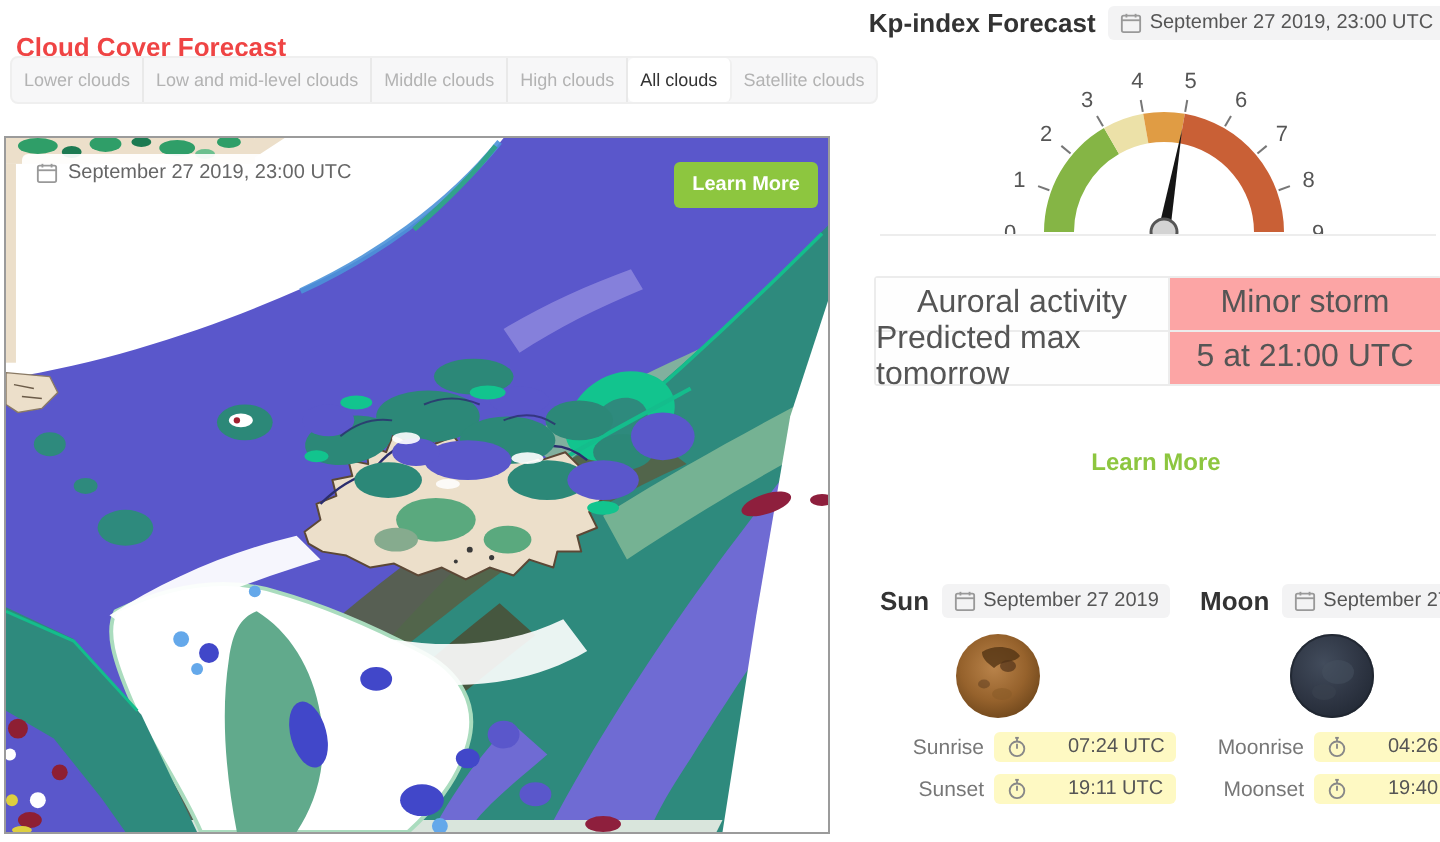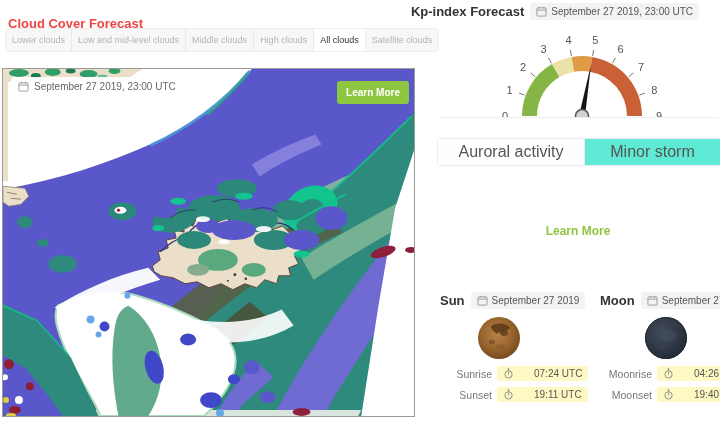--- a/index.html
+++ b/index.html
@@ -14,34 +14,34 @@
   .tab:last-child{border-right:none;}
   .tab.active{background:#fff;color:#333;font-weight:normal;border-radius:3px;border-right-color:#f0f0f0;}
   .map{position:absolute;left:2px;top:68px;width:411px;height:347px;border:1px solid #9b9b9b;background:#fff;}
   .map svg.mapart{position:absolute;left:0;top:0;width:100%;height:100%;}
   .map-label{position:absolute;left:8px;top:8px;background:rgba(255,255,255,.92);border-radius:3px;
              padding:4px 7px;font-size:10px;color:#666;display:flex;align-items:center;gap:5px;}
   .map-btn{position:absolute;right:5px;top:12px;background:#8dc63f;color:#fff;font-weight:bold;
            font-size:10px;border:none;border-radius:3px;padding:6px 9px;cursor:pointer;
            font-family:"Liberation Sans",sans-serif;}
   
-  .kp-head{position:absolute;left:437px;top:3px;width:236px;display:flex;justify-content:center;
+  .kp-head{position:absolute;left:437px;top:3px;width:283px;display:flex;justify-content:center;
            align-items:center;gap:6px;}
   .kp-title{font-size:13px;font-weight:bold;white-space:nowrap;}
   .badge{background:#f3f3f4;border-radius:3px;padding:3px 6px;font-size:10px;color:#555;
          display:inline-flex;align-items:center;gap:4px;white-space:nowrap;}
   #gauge{position:absolute;left:437px;top:26px;width:290px;height:92px;}
   .gauge-baseline{position:absolute;left:440px;top:117px;width:278px;border-top:1px solid #ededed;}
   .kp-table{position:absolute;left:437px;top:138px;width:282px;border:1px solid #ececec;border-radius:2px;
             background:#fff;}
   .trow{display:flex;height:26px;border-bottom:1px solid #ececec;}
   .trow:last-child{border-bottom:none;}
   .tcell{display:flex;align-items:center;justify-content:center;font-size:16px;color:#555;}
   .tcell.l{width:146px;background:#fefefe;border-right:1px solid #ececec;}
-  .tcell.r{flex:1;background:#5eead4;}
+  .tcell.r{flex:1;background:#fca5a5;}
   .learn-link{position:absolute;left:437px;top:224px;width:282px;text-align:center;color:#8dc63f;
               font-weight:bold;font-size:12px;cursor:pointer;text-decoration:none;display:block;}
   .astro{position:absolute;top:291px;width:160px;}
   .astro.sun{left:440px;}
   .astro.moon{left:600px;}
   .astro-head{display:flex;align-items:center;gap:6px;height:18px;}
   .astro-title{font-size:13px;font-weight:bold;}
   .astro-img{display:block;margin-top:7px;}
   .sun .astro-img{margin-left:37px;}
   .moon .astro-img{margin-left:44px;}
@@ -240,20 +240,24 @@
       <path d="M154.02970523868038,38.78999684336518 L142.04557674096338,89.47905546699921 L147.95442325903662,90.52094453300079 Z" fill="#151515"></path>
       <circle cx="145" cy="90" r="6.5" fill="#d3d3d3" stroke="#555" stroke-width="1.5"></circle>
     </svg>
   <div class="gauge-baseline"></div>
 
   <div class="kp-table">
     <div class="trow">
       <div class="tcell l">Auroral activity</div>
       <div class="tcell r">Minor storm</div>
     </div>
+    <div class="trow">
+      <div class="tcell l">Predicted max tomorrow</div>
+      <div class="tcell r">5 at 21:00 UTC</div>
+    </div>
   </div>
 
   <a class="learn-link">Learn More</a>
 
   <div class="astro sun">
     <div class="astro-head">
       <span class="astro-title">Sun</span>
       <span class="badge">
         <svg class="icon" width="11" height="11" viewBox="0 0 12 12">
           <rect x="1" y="2" width="10" height="9" rx="1" fill="none" stroke="#999"></rect>

